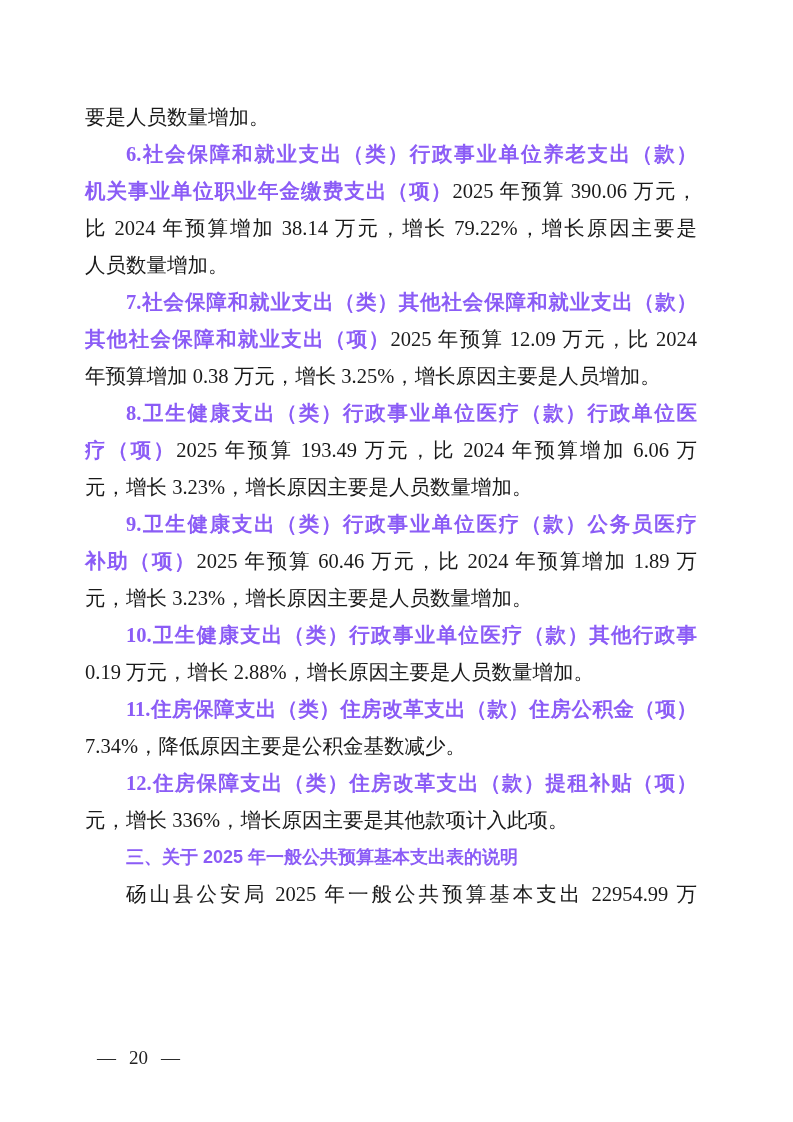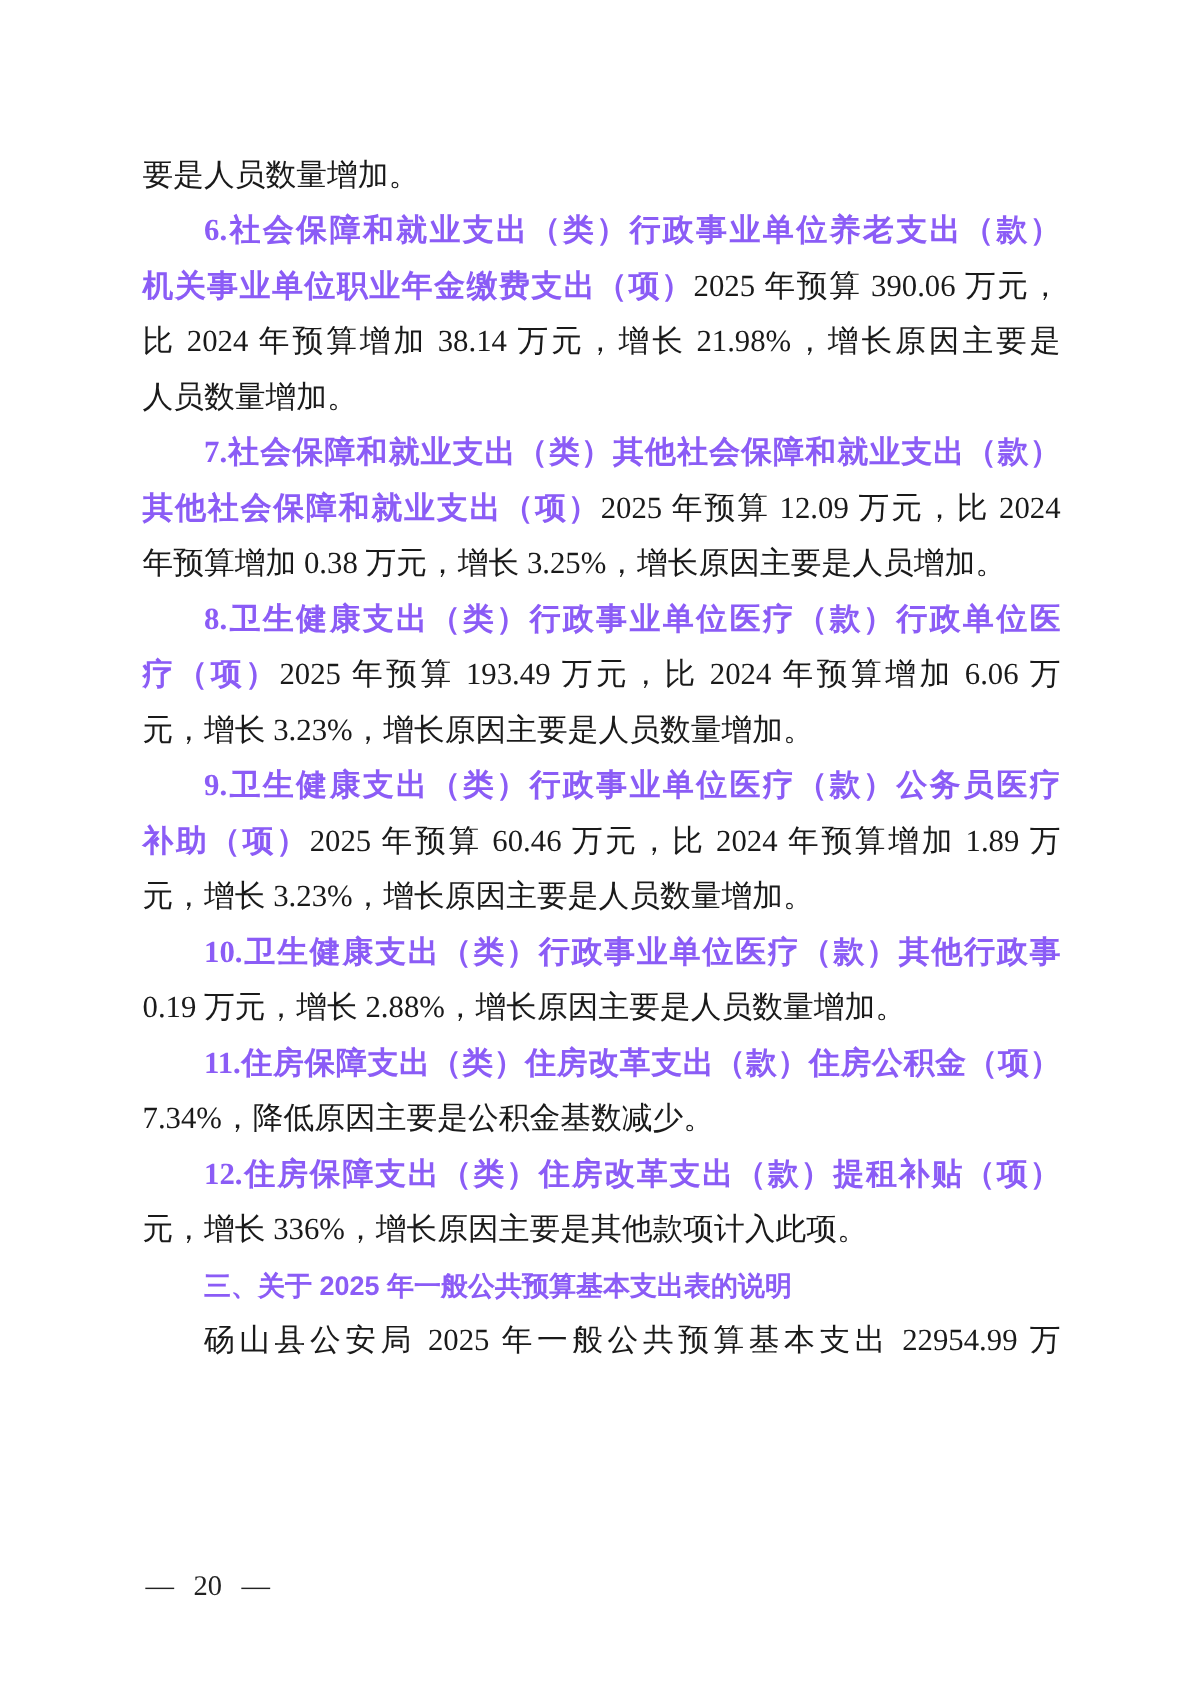--- a/index.html
+++ b/index.html
@@ -11,21 +11,21 @@
     position: relative;
     width: 793px;
     height: 1122px;
     background: #ffffff;
     overflow: hidden;
     font-family: "Liberation Serif", "DejaVu Serif", serif;
     color: #1a1a1a;
   }
   .body-text {
     position: absolute;
-    left: 95px;
+    left: 85px;
     top: 99px;
     width: 612px;
     font-size: 20.5px;
     line-height: 37px;
   }
   .line {
     text-align: justify;
     text-align-last: justify;
   }
   .line.para-end {
@@ -56,21 +56,21 @@
   }
 </style>
 </head>
 <body>
 
 <div class="page">
   <div class="body-text">
       <div class="line para-end"><span>要是人员数量增加。</span></div>
       <div class="line indent"><span class="bold">6.社会保障和就业支出（类）行政事业单位养老支出（款）</span></div>
       <div class="line"><span class="bold">机关事业单位职业年金缴费支出（项）</span><span>2025 年预算 390.06 万元，</span></div>
-      <div class="line"><span>比 2024 年预算增加 38.14 万元，增长 21.98%，增长原因主要是</span></div>
+      <div class="line"><span>比 2024 年预算增加 38.14 万元，增长 79.22%，增长原因主要是</span></div>
       <div class="line para-end"><span>人员数量增加。</span></div>
       <div class="line indent"><span class="bold">7.社会保障和就业支出（类）其他社会保障和就业支出（款）</span></div>
       <div class="line"><span class="bold">其他社会保障和就业支出（项）</span><span>2025 年预算 12.09 万元，比 2024</span></div>
       <div class="line para-end"><span>年预算增加 0.38 万元，增长 3.25%，增长原因主要是人员增加。</span></div>
       <div class="line indent"><span class="bold">8.卫生健康支出（类）行政事业单位医疗（款）行政单位医</span></div>
       <div class="line"><span class="bold">疗（项）</span><span>2025 年预算 193.49 万元，比 2024 年预算增加 6.06 万</span></div>
       <div class="line para-end"><span>元，增长 3.23%，增长原因主要是人员数量增加。</span></div>
       <div class="line indent"><span class="bold">9.卫生健康支出（类）行政事业单位医疗（款）公务员医疗</span></div>
       <div class="line"><span class="bold">补助（项）</span><span>2025 年预算 60.46 万元，比 2024 年预算增加 1.89 万</span></div>
       <div class="line para-end"><span>元，增长 3.23%，增长原因主要是人员数量增加。</span></div>

